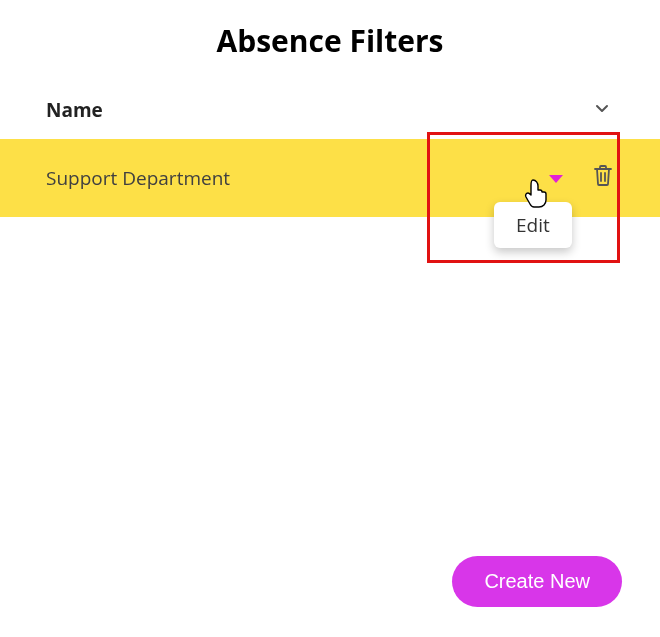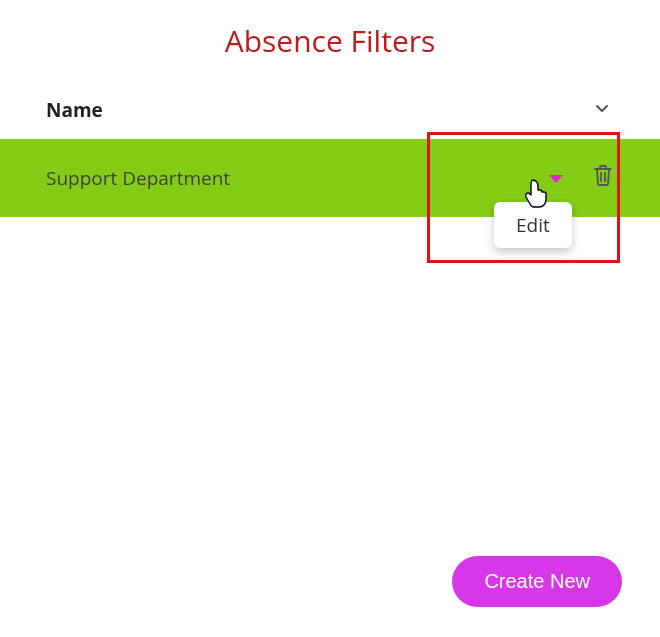--- a/index.html
+++ b/index.html
@@ -1,23 +1,23 @@
 <!DOCTYPE html>
 <html><head>
 <meta charset="utf-8">
 <style>
   * { box-sizing: border-box; }
   html, body { margin:0; padding:0; width:660px; height:637px; font-family: "Segoe UI", "Open Sans", Arial, sans-serif; background:#fff; color:#222; }
   .dialog { width:660px; height:637px; position:relative; }
-  .title { text-align:center; font-size:30px; font-weight:400; color:#b91c1c; padding-top:20px; }
+  .title { text-align:center; font-size:30px; font-weight:700; color:#000000; padding-top:20px; }
   .table { margin-top:26px; }
   .header-row { display:flex; align-items:flex-end; padding:10px 46px 10px 46px; font-weight:700; font-size:19px; color:#222; }
   .header-name { flex:1; }
   .header-sort { width:24px; display:flex; justify-content:center; cursor:pointer; }
-  .data-row { display:flex; align-items:center; background:#84cc16; height:78px; padding:0 46px; font-size:19px; color:#404040; margin-top:6px; }
+  .data-row { display:flex; align-items:center; background:#fde047; height:78px; padding:0 46px; font-size:19px; color:#404040; margin-top:6px; }
   .cell-name { flex:1; padding-right:10px; }
   .cell-actions { display:flex; align-items:center; gap:28px; position:relative; }
   .action-menu { width:16px; height:16px; display:flex; align-items:center; justify-content:center; cursor:pointer; }
   .action-delete { width:22px; height:22px; display:flex; align-items:center; justify-content:center; cursor:pointer; }
   .cursor { position:absolute; top:178px; left:524px; pointer-events:none; z-index:5; }
   .dropdown { position:absolute; top:202px; left:494px; background:#fff; border-radius:6px; box-shadow:0 4px 10px rgba(0,0,0,0.22); padding:10px 22px; font-size:19px; color:#333; z-index:4; cursor:pointer; }
   .highlight-box { position:absolute; top:132px; left:427px; width:193px; height:131px; border:3px solid #e11212; z-index:1; pointer-events:none; }
   .footer { position:absolute; bottom:30px; right:38px; display:flex; gap:18px; }
   .btn { border:none; border-radius:999px; background:#d836e9; color:#fff; font-size:20px; font-weight:500; padding:14px 32px; cursor:pointer;text-align:right; }
 </style>

